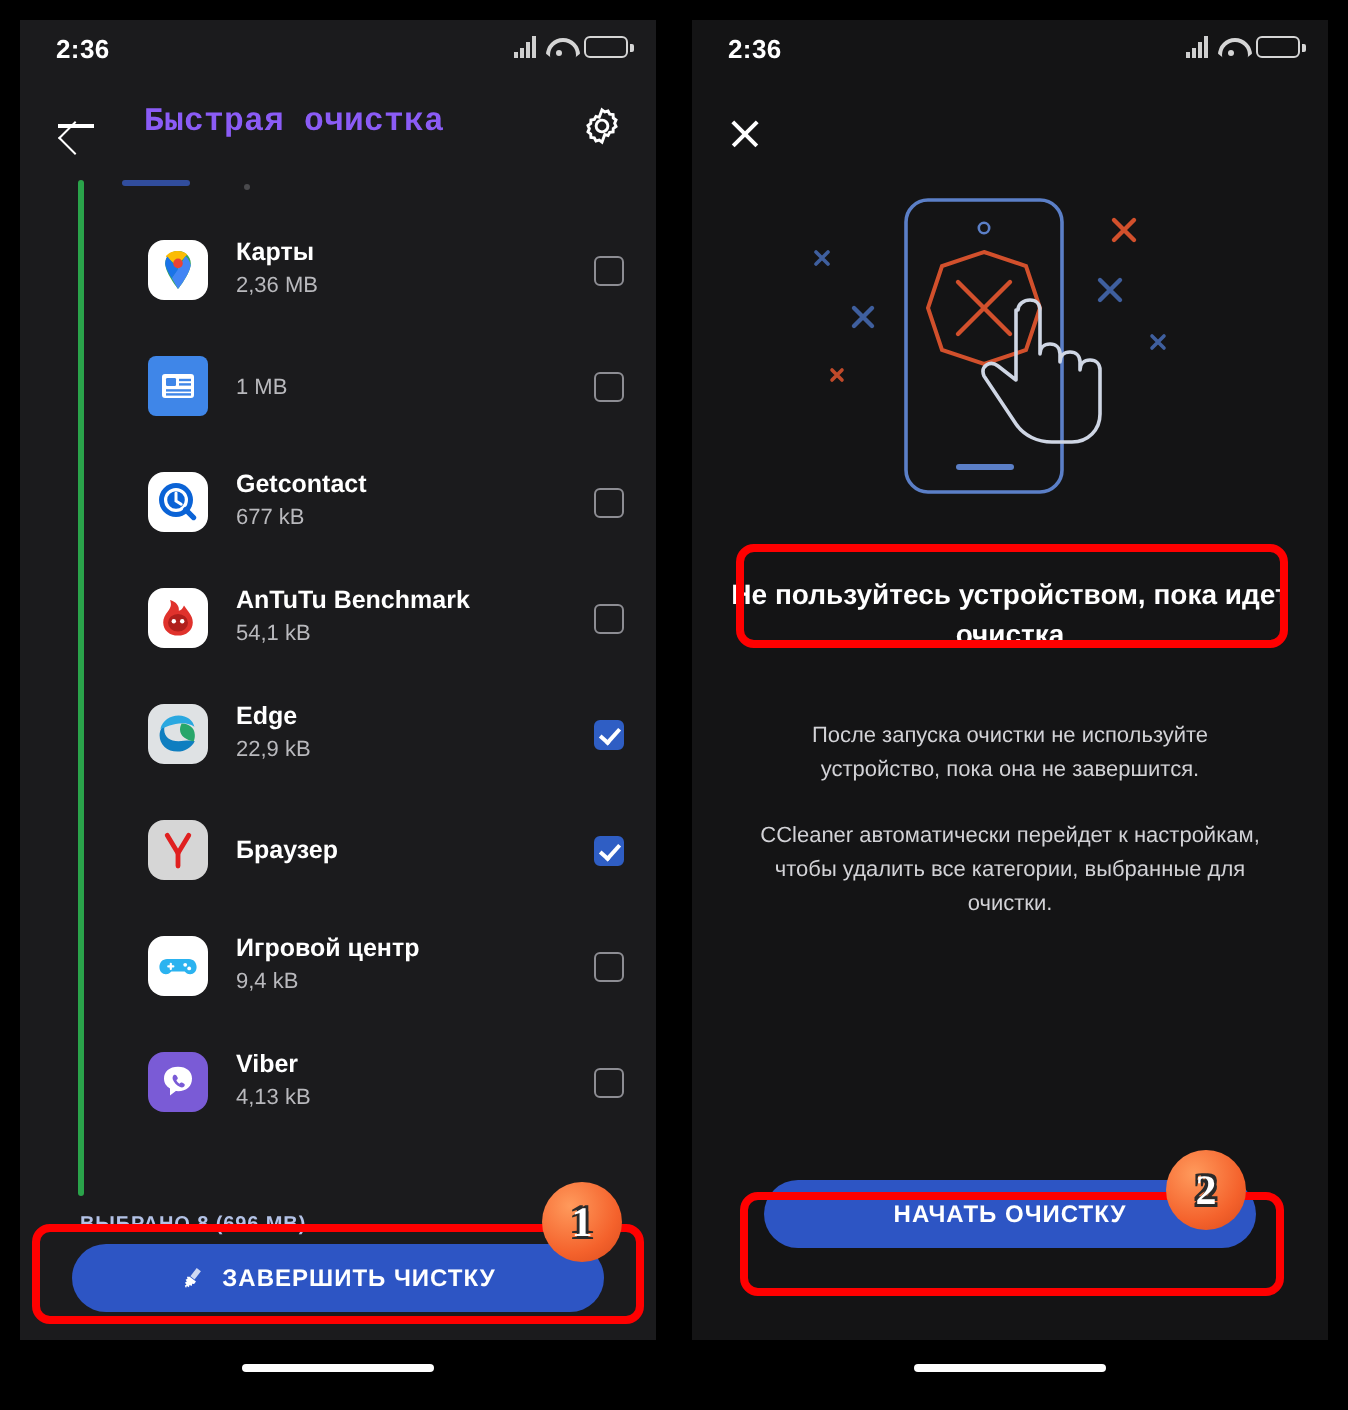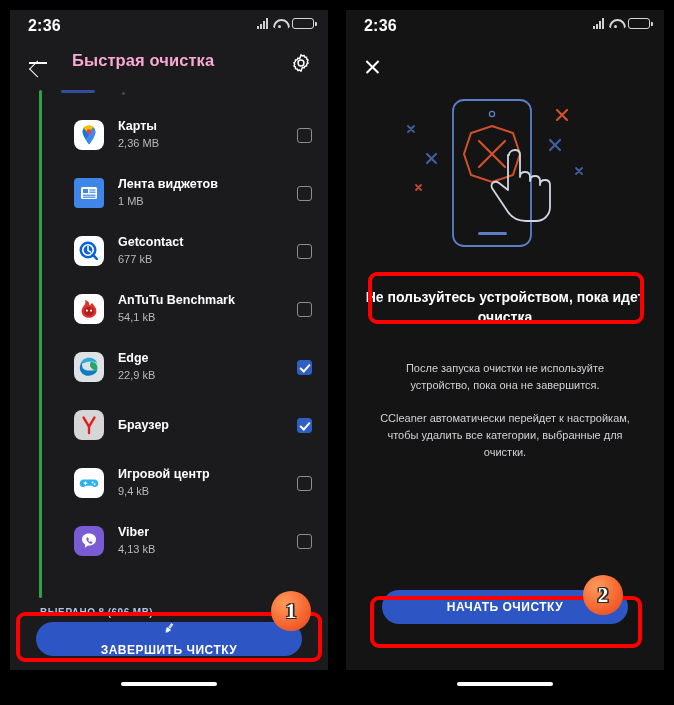--- a/index.html
+++ b/index.html
@@ -36,21 +36,21 @@
 
   
   .statusbar {
     position: relative;
     height: 30px;
     background: #1b1b1d;
   }
   .panel-right .statusbar { background: #141415; }
   .status-time {
     position: absolute; left: 18px; top: 7px;
-    color: #ffffff; font-size: 16px; font-weight: bold;
+    color: #ffffff; font-size: 13px; font-weight: bold;
     letter-spacing: .2px;
   }
   .status-icons {
     position: absolute; right: 14px; top: 8px;
     display: flex; align-items: center; gap: 5px;
   }
   .sig { display: flex; align-items: flex-end; gap: 1px; height: 11px; }
   .sig i { display:block; width: 2px; background: #cfcfcf; }
   .sig i:nth-child(1){ height: 3px; }
   .sig i:nth-child(2){ height: 5px; }
@@ -89,22 +89,23 @@
     width: 18px; height: 1.8px; background:#fff;
   }
   .back-arrow:after {
     content:""; position:absolute; left:1px; top:4px;
     width: 11px; height: 11px;
     border-left: 1.8px solid #fff; border-bottom: 1.8px solid #fff;
     transform: rotate(45deg); transform-origin: 0 100%;
   }
   .appbar-title {
     position: absolute; left: 62px; top: 11px;
-    color: #f9a8d4; font-size: 16.5px; font-weight: bold;
+    color: #8b5cf6; font-size: 16.5px; font-weight: bold;
     letter-spacing: .1px;
+    font-family: Liberation Mono, monospace;
   }
   .gear {
     position: absolute; right: 16px; top: 12px;
     width: 22px; height: 22px;
   }
 
   
   .list-wrap {
     position: absolute; left: 0; right: 0;
     top: 76px; bottom: 70px;
@@ -167,21 +168,21 @@
   .selected-label {
     position: absolute; left: 30px; bottom: 52px;
     color: #b3c2e6; font-size: 10px; font-weight: bold;
     letter-spacing: .45px;
   }
   .cta {
     position: absolute; left: 26px; right: 26px; bottom: 14px;
     height: 34px; border-radius: 17px;
     background: #2d55c4;
     display: flex; align-items: center; justify-content: center; gap: 8px;
-    color: #fff; font-size: 12px; font-weight: bold; letter-spacing: .5px; flex-direction: column;
+    color: #fff; font-size: 12px; font-weight: bold; letter-spacing: .5px;
   }
   .broom { width: 13px; height: 13px; position: relative; transform: rotate(-8deg); }
 
   .navbar {
     position: absolute; left: 0; right: 0; bottom: 0;
     height: 25px; background: #000;
   }
   .home-pill {
     position: absolute; left: 50%; transform: translateX(-50%);
     bottom: 9px; width: 96px; height: 4px;
@@ -317,21 +318,20 @@
               <svg viewBox="0 0 30 30" width="30" height="30">
                 <rect x="7" y="9" width="16" height="12" rx="1.5" fill="#ffffff"></rect>
                 <rect x="9" y="11" width="5" height="4" rx=".6" fill="#3f86e8"></rect>
                 <rect x="15.5" y="11.4" width="6" height="1.2" fill="#3f86e8"></rect>
                 <rect x="15.5" y="13.6" width="6" height="1.2" fill="#3f86e8"></rect>
                 <rect x="9" y="16.6" width="12.5" height="1.2" fill="#3f86e8"></rect>
                 <rect x="9" y="18.6" width="12.5" height="1.2" fill="#3f86e8"></rect>
               </svg>
             </div>
             <div class="row-text">
-              <div class="row-name">Лента виджетов</div>
               <div class="row-size">1 MB</div>
             </div>
             <div class="cb"></div>
           </div>
 
           <div class="row">
             <div class="icon-box" style="background:#ffffff;">
               <svg viewBox="0 0 30 30" width="30" height="30">
                 <circle cx="14" cy="14" r="8.5" fill="#0b63d6"></circle>
                 <circle cx="14" cy="14" r="5.2" fill="none" stroke="#ffffff" stroke-width="1.6"></circle>

